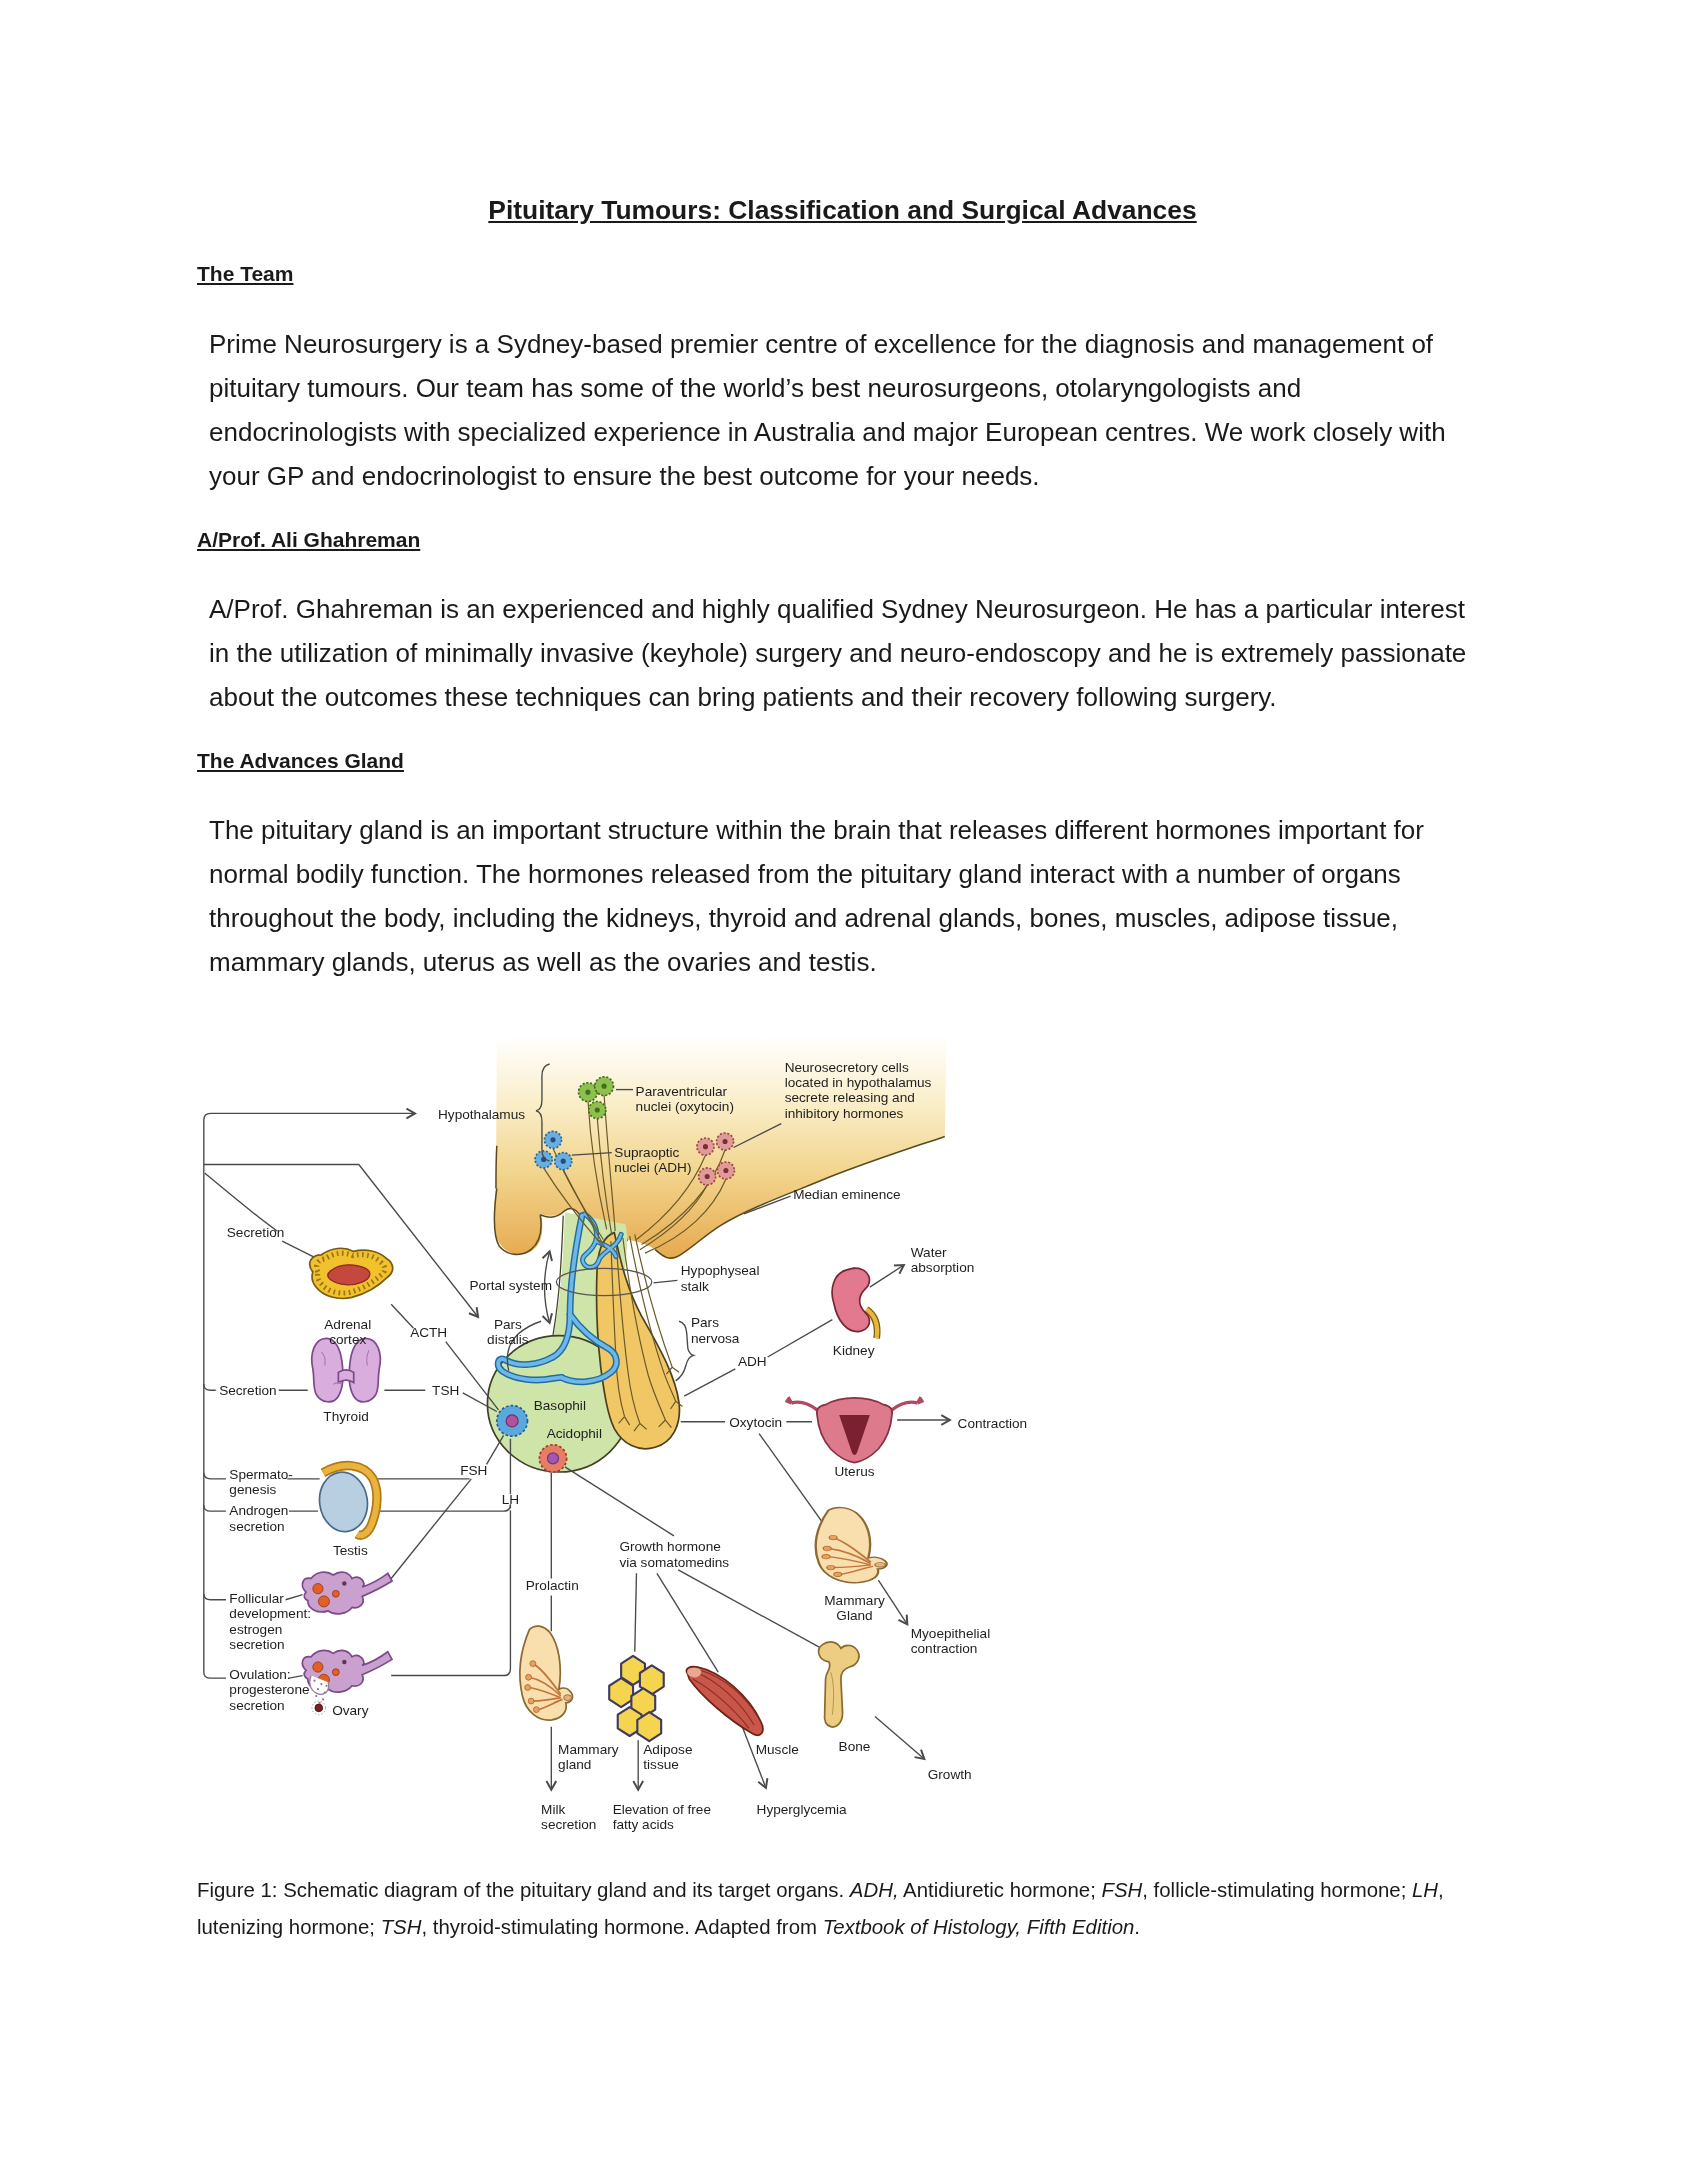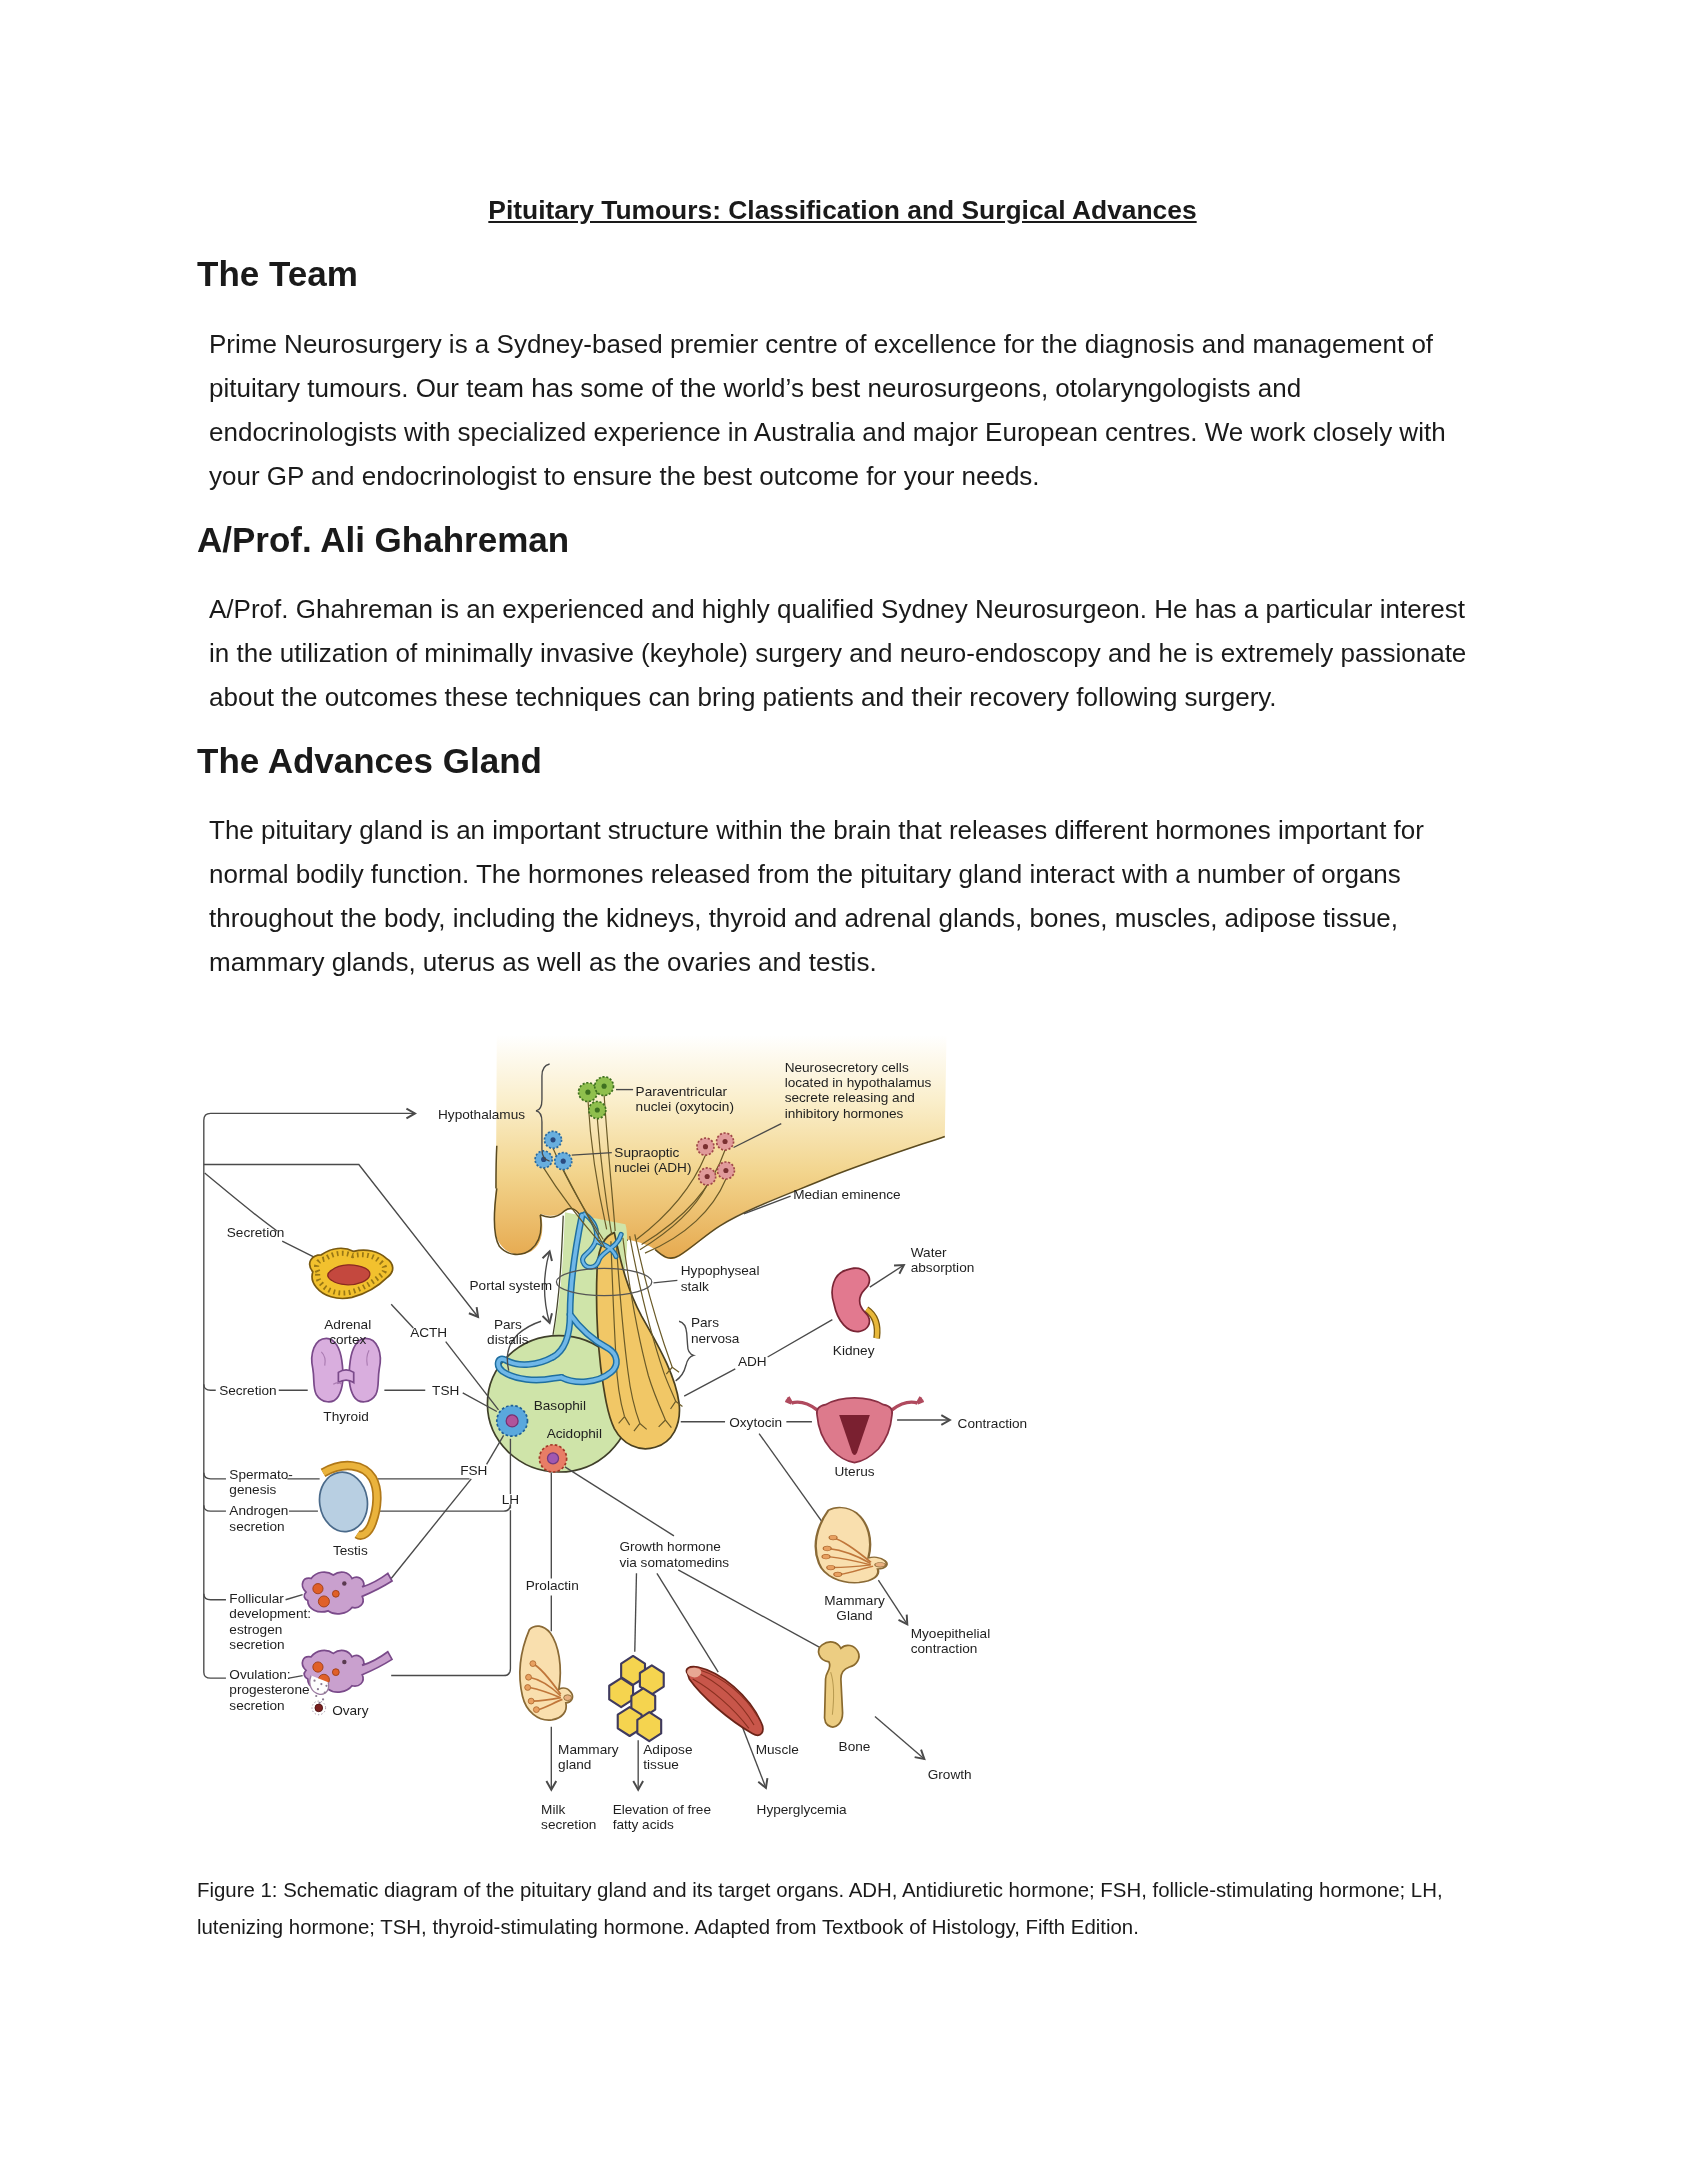--- a/index.html
+++ b/index.html
@@ -1,25 +1,25 @@
 <!DOCTYPE html>
 <html style="font-size:13.6px"><head>
 <meta charset="utf-8">
 <style>
   html,body{margin:0;padding:0;background:#fff;}
   body{width:1685px;height:2181px;overflow:hidden;font-family:"Liberation Sans",sans-serif;color:#1a1a1a;}
   .page{box-sizing:border-box;width:1685px;height:1601px;padding:188px 197px 0 197px;}
   .doc-title{font-size:26.4px;font-weight:bold;text-decoration:underline;text-align:center;margin:0 0 20.4px 0;line-height:44px;}
-  h2.heading{font-size:35px;font-weight:bold;margin:19.6px 0 25.6px 0;line-height:44px;}
+  h2.heading{font-size:21px;font-weight:bold;margin:19.6px 0 25.6px 0;line-height:44px;text-decoration:underline;}
   p.body-text{font-size:26px;margin:12px;line-height:44px;}
   .figure-wrap{margin-top:51px;}
   svg text{font-family:"Liberation Sans",sans-serif;font-size:16px;fill:#1f1f1f;}
   .caption{font-size:20.4px;line-height:37px;margin-top:29px;}
   .caption .b{font-weight:normal;}
-  .caption .i{}
+  .caption .i{font-style:italic;}
   .ln{stroke:#4a4a4a;stroke-width:1.6;fill:none;}
   .fiber{stroke:#6a5a28;stroke-width:1.4;fill:none;}
   .vd{stroke:#1f6fa0;stroke-width:8;fill:none;stroke-linecap:round;}
   .vl{stroke:#6fb7e8;stroke-width:4.5;fill:none;stroke-linecap:round;}
 </style>
 </head>
 <body>
 
 <div class="page">
 

